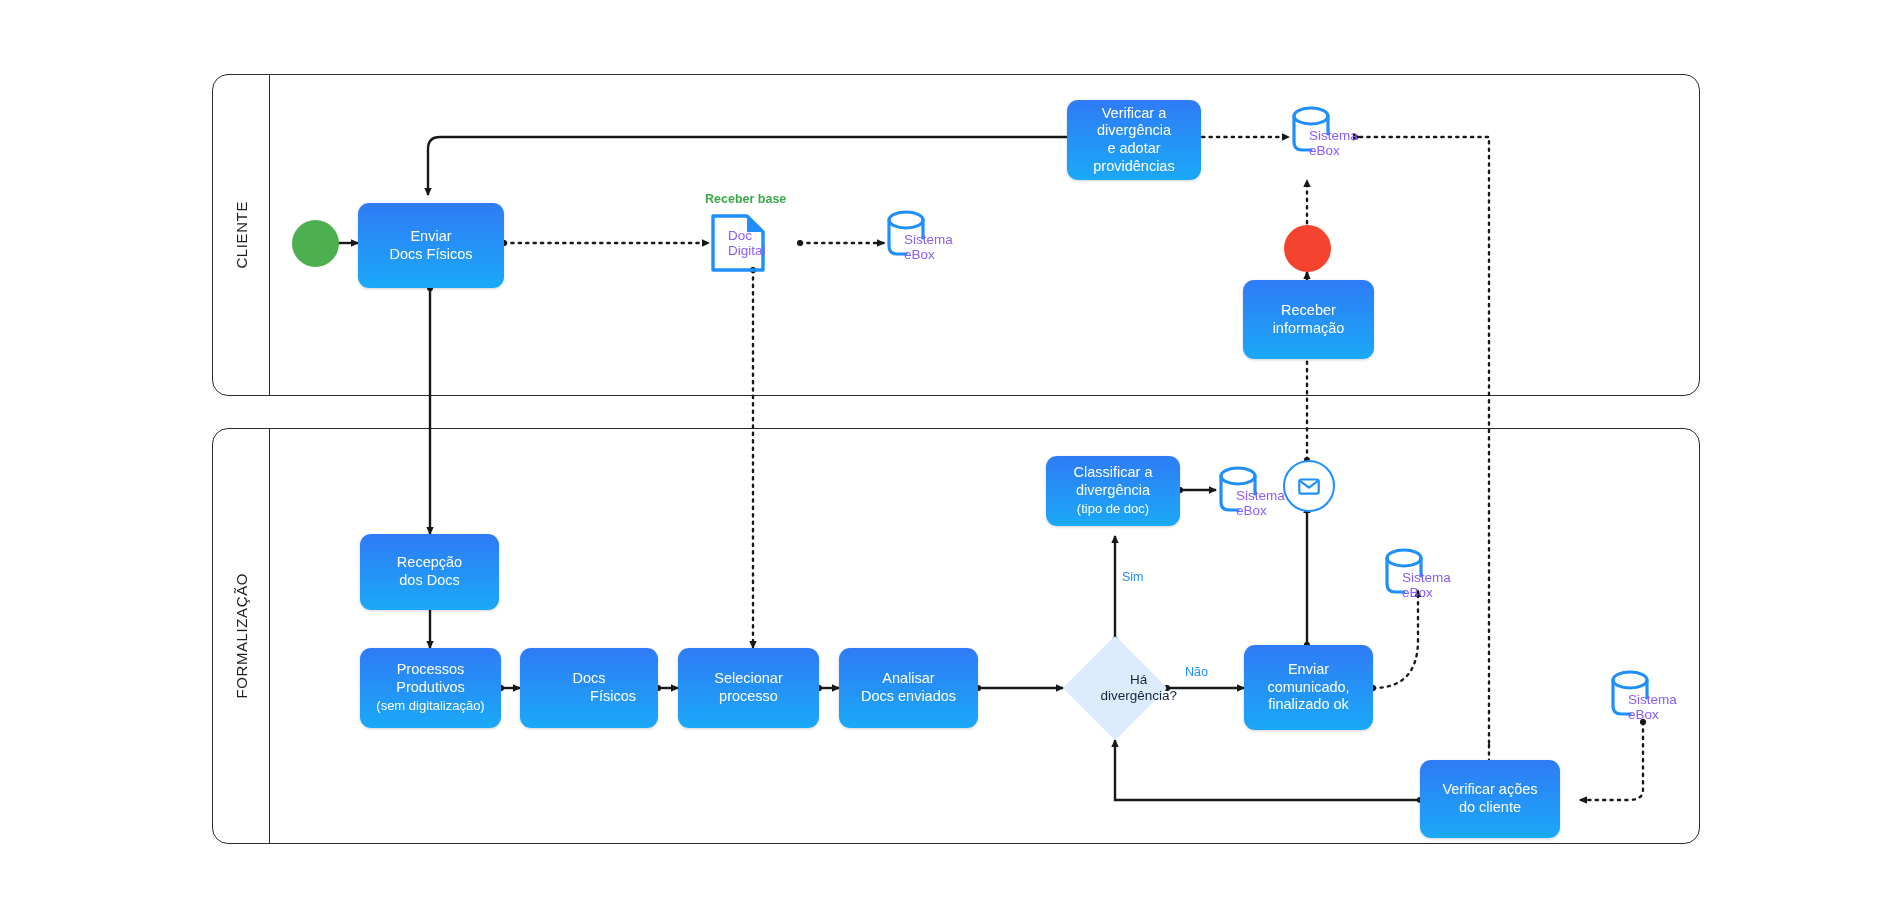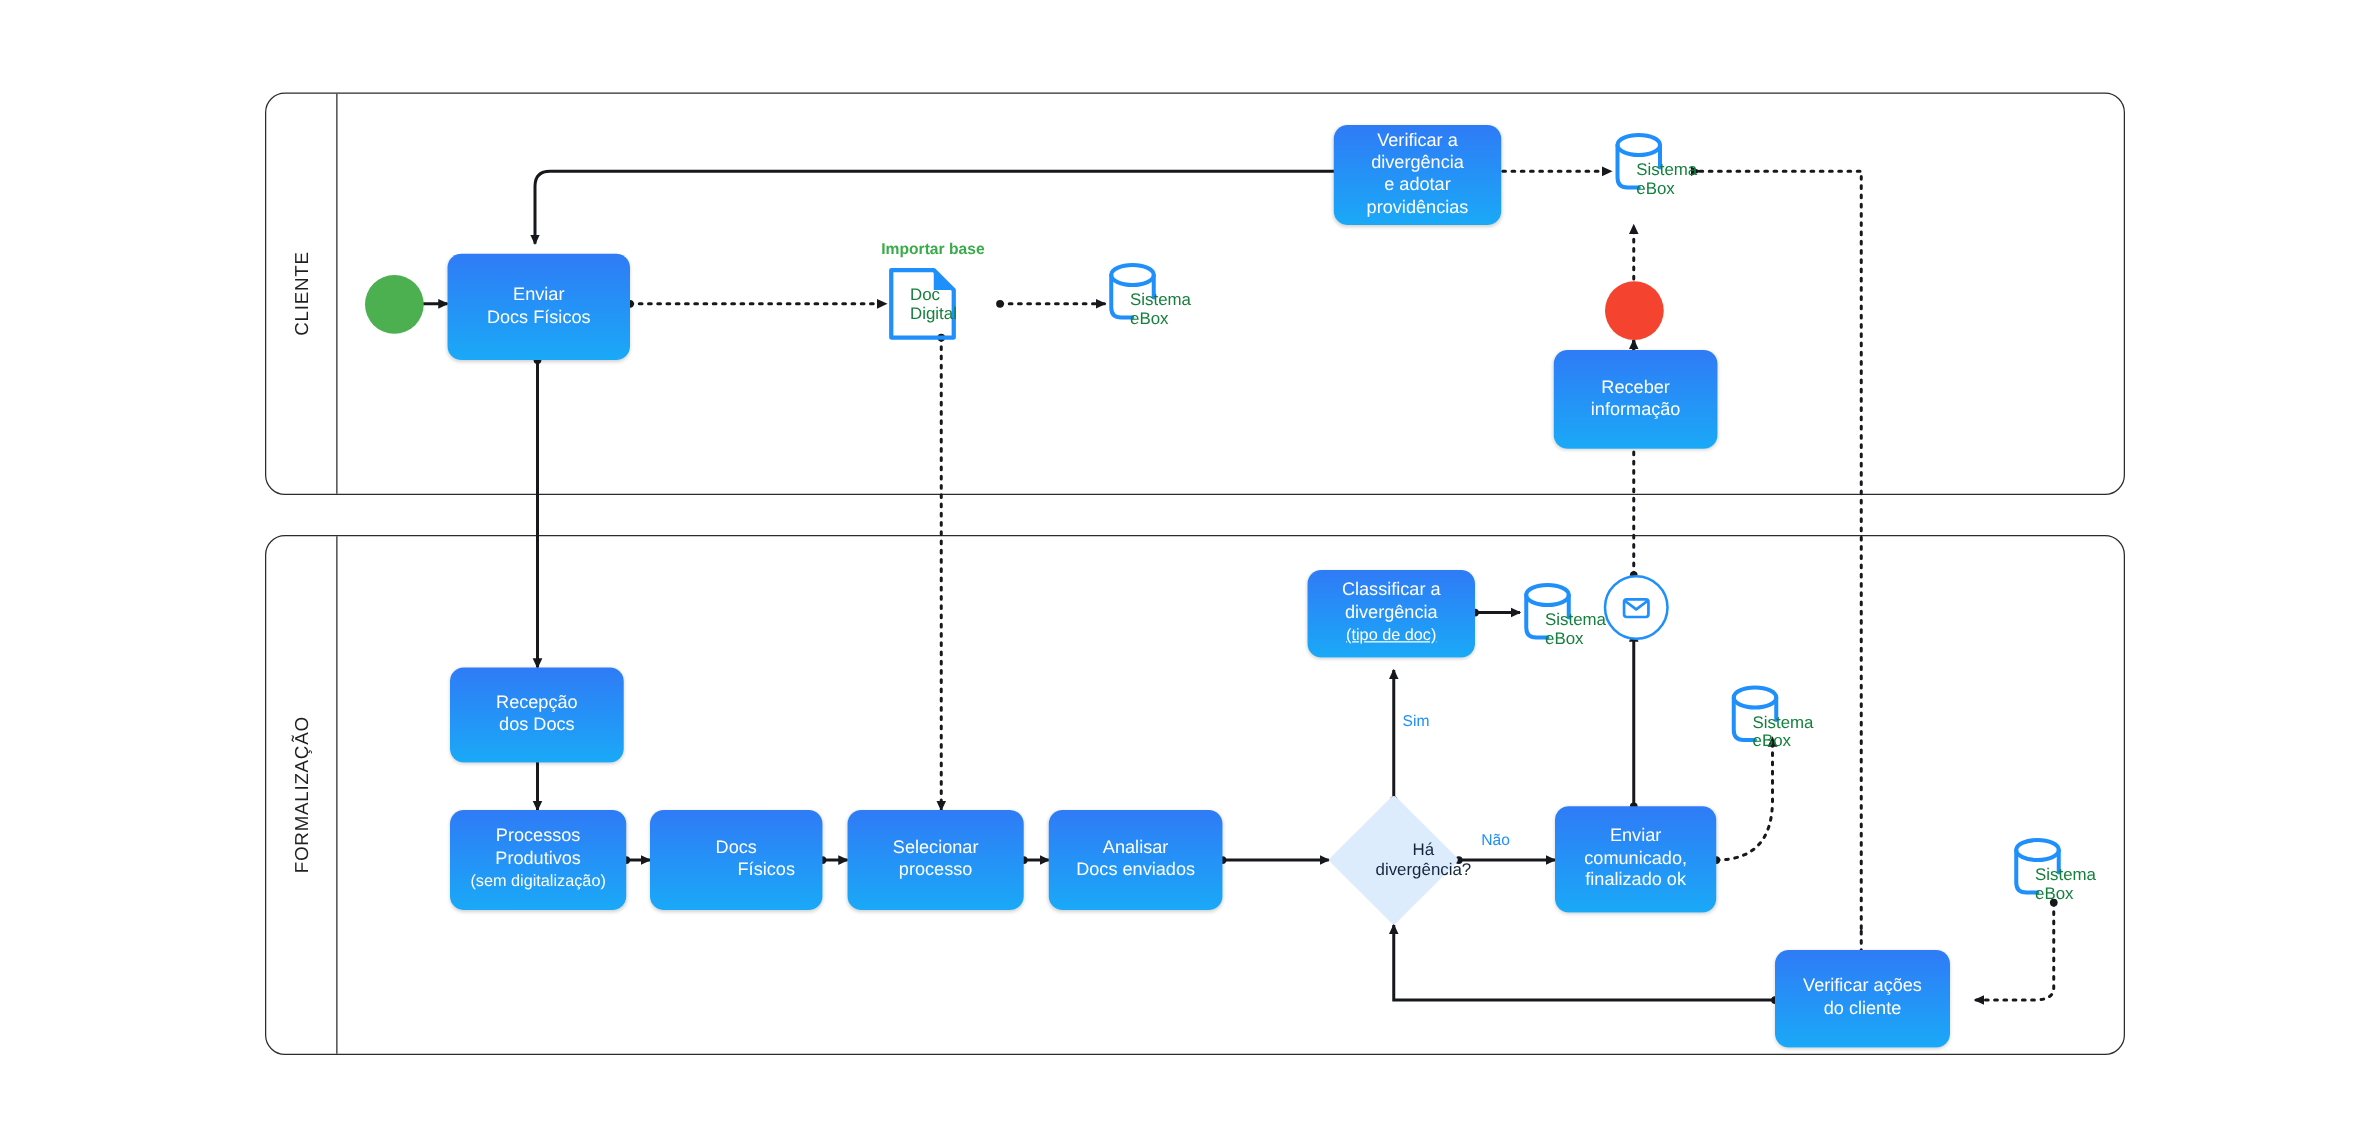--- a/index.html
+++ b/index.html
@@ -24,21 +24,21 @@
   .ev-end{background:#f4432e;}
   .ev-msg{position:absolute;border-radius:50%;border:2.2px solid #1f8ffb;background:#fff;display:flex;align-items:center;justify-content:center;}
 
   
   .gw{position:absolute;background:#ddecfd;transform:rotate(45deg);border-radius:3px;}
   .gw-text{position:absolute;display:flex;align-items:center;justify-content:flex-end;text-align:center;color:#13263d;
            font-size:13.5px;line-height:1.2;pointer-events:none;}
 
   
   .artifact{position:absolute;}
-  .art-label{position:absolute;color:#15803d;font-size:13.5px;line-height:1.12;white-space:nowrap;font-family:"Liberation Sans",sans-serif;}
+  .art-label{position:absolute;color:#8b5cf6;font-size:13.5px;line-height:1.12;white-space:nowrap;font-family:"Liberation Sans",sans-serif;}
   .annot{position:absolute;color:#3aab4a;font-size:12.5px;font-weight:bold;white-space:nowrap;}
 
   
   .edge-label{position:absolute;color:#1f8ffb;font-size:12.5px;white-space:nowrap;}
 
   svg.flow{position:absolute;left:0;top:0;width:1897px;height:900px;overflow:visible;pointer-events:none;}
   .sf{fill:none;stroke:#16181c;stroke-width:2.4;}
   .mf{fill:none;stroke:#16181c;stroke-width:2.4;stroke-dasharray:2.2 5.2;stroke-linecap:round;}
 </style>
 </head>
@@ -182,21 +182,21 @@
     <span>
       <b style="font-weight:normal;">Analisar</b><br>
       <b style="font-weight:normal;">Docs enviados</b>
     </span>
   </div>
 
   <div class="task" style="left:1046px;top:456px;width:134px;height:70px;">
     <span>
       <b style="font-weight:normal;">Classificar a</b><br>
       <b style="font-weight:normal;">divergência</b><br>
-      <b class="sub" style="font-weight:normal;text-decoration:underline;">(tipo de doc)</b>
+      <b class="sub" style="font-weight:normal;">(tipo de doc)</b>
     </span>
   </div>
 
   <div class="task" style="left:1244px;top:645px;width:129px;height:85px;">
     <span>
       <b style="font-weight:normal;">Enviar</b><br>
       <b style="font-weight:normal;text-align:center;">comunicado,</b><br>
       <b style="font-weight:normal;">finalizado ok</b>
     </span>
   </div>
@@ -280,19 +280,19 @@
       <ellipse cx="22" cy="12" rx="17" ry="8" fill="none" stroke="#1f8ffb" stroke-width="3.2"></ellipse>
       <path d="M5,12 L5,38 Q5,46 13,46 L22,46" fill="none" stroke="#1f8ffb" stroke-width="3.2" stroke-linecap="round"></path>
       <path d="M39,12 L39,30" fill="none" stroke="#1f8ffb" stroke-width="3.2" stroke-linecap="round"></path>
     </svg>
   </div>
   <div class="art-label" style="left:1628px;top:692px;">
     <span>Sistema</span><br>
     <span>eBox</span>
   </div>
 
-  <div class="annot" style="left:705px;top:192px;">Importar base</div>
+  <div class="annot" style="left:705px;top:192px;">Receber base</div>
 
   <div class="edge-label" style="left:1122px;top:554px;margin-top:16px;">Sim</div>
 
   <div class="edge-label" style="left:1185px;top:665px;">Não</div>
 
 </div>
 
 </body></html>

